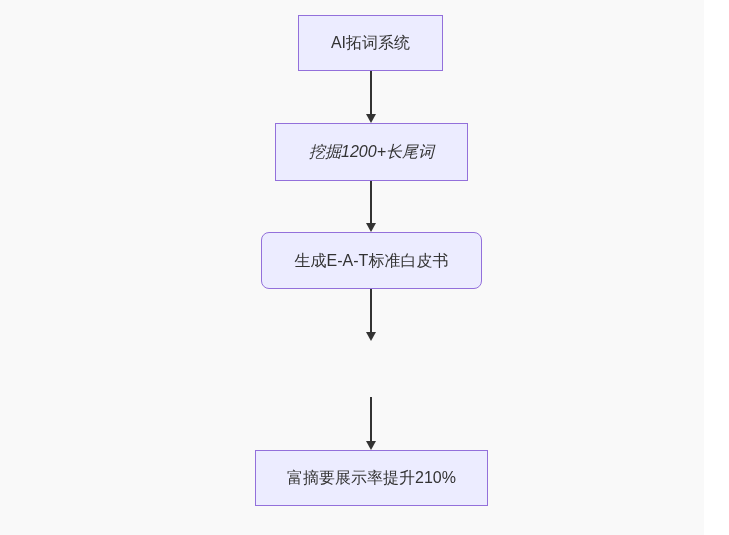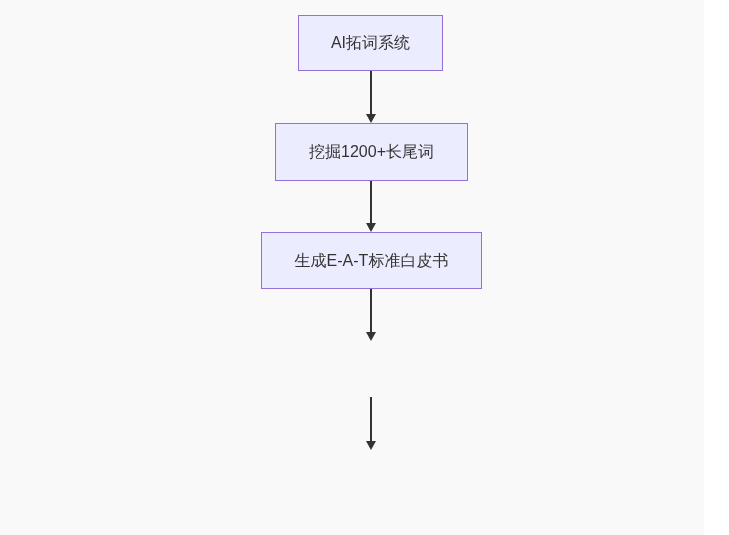--- a/index.html
+++ b/index.html
@@ -25,22 +25,22 @@
     justify-content: center;
     text-align: center;
   }
   .node-label {
     font-size: 16px;
     color: var(--ink, #333333);
     line-height: 1.2;
     white-space: nowrap;
   }
   .node-1 { left: 298px; top: 15px;  width: 145px; height: 56px; }
-  .node-2 { left: 275px; top: 123px; width: 193px; height: 58px; }
-  .node-3 { left: 261px; top: 232px; width: 221px; height: 57px; }
+  .node-2 { left: 275px; top: 123px; width: 193px; height: 58px; font-style: italic; }
+  .node-3 { left: 261px; top: 232px; width: 221px; height: 57px; border-radius: 8px; }
   .node-4 { left: 265px; top: 341px; width: 213px; height: 56px; }
   .node-5 { left: 255px; top: 450px; width: 233px; height: 56px; }
 
   .edge {
     position: absolute;
     left: 366px;
     width: 10px;
     display: flex;
     flex-direction: column;
     align-items: center;
@@ -94,14 +94,17 @@
     <div class="edge-line"></div>
     <div class="edge-arrow"></div>
   </div>
 
 
   <div class="edge edge-4">
     <div class="edge-line"></div>
     <div class="edge-arrow"></div>
   </div>
 
+  <div class="node node-5">
+    <span class="node-label">富摘要展示率提升210%</span>
+  </div>
 
 </div>
 
 </body></html>

